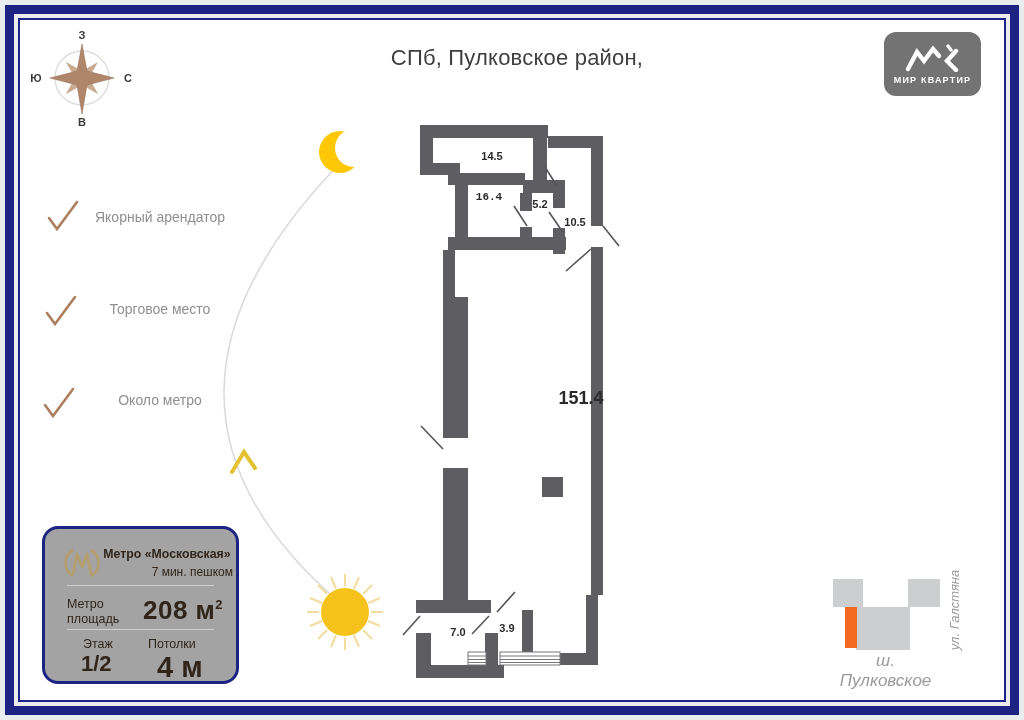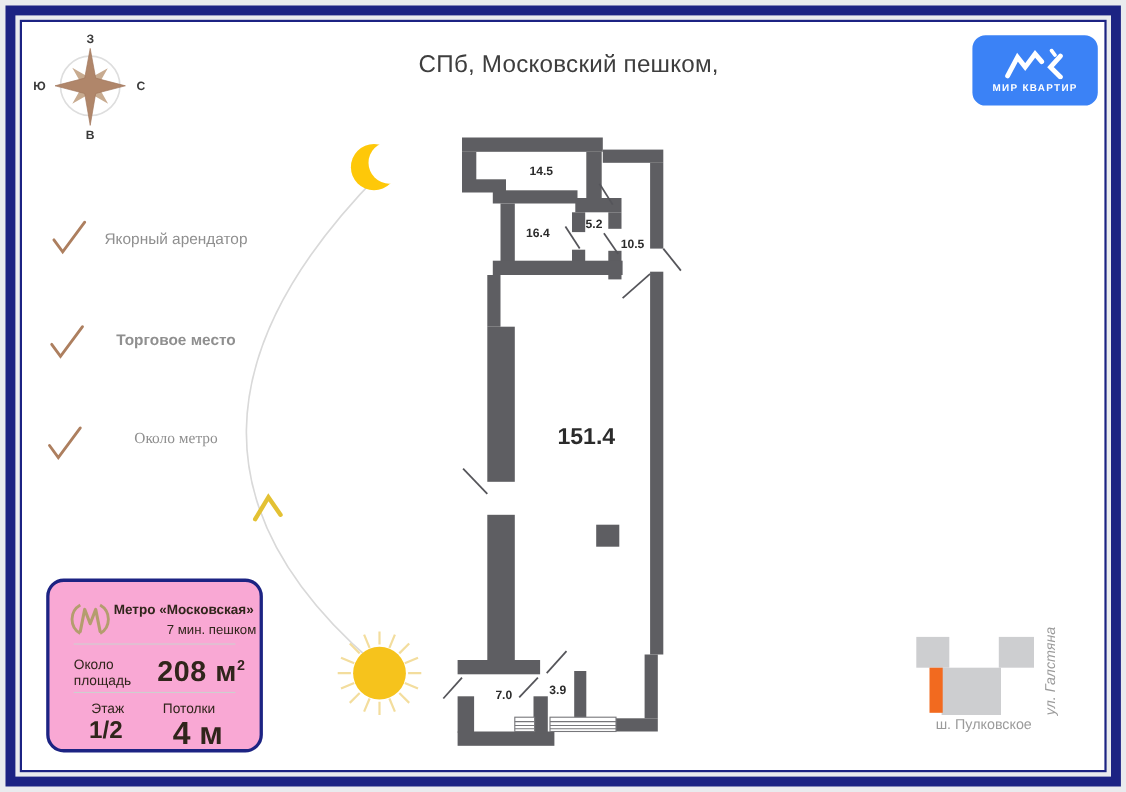--- a/index.html
+++ b/index.html
@@ -16,41 +16,41 @@
   .abs{position:absolute;}
 
   
   .title{
     left:312px;top:42px;width:410px;text-align:center;
     font-size:22px;line-height:31px;color:#3e3e3e;letter-spacing:.2px;
   }
 
   
   .brand{
-    left:884px;top:32px;width:114px;height:64px;background:#3b82f6;border-radius:12px;
+    left:884px;top:32px;width:97px;height:64px;background:#737373;border-radius:12px;
     display:flex;flex-direction:column;align-items:center;justify-content:center;gap:3px;
   }
   .brand-name{color:#ffffff;font-size:9px;font-weight:bold;letter-spacing:1.2px;}
 
   
   .feature-label{color:#8f8f8f;font-size:14px;}
   .fl1{left:90px;top:209px;width:140px;text-align:center;}
-  .fl2{left:90px;top:301px;width:140px;text-align:center;font-weight:bold;}
-  .fl3{left:90px;top:392px;width:140px;text-align:center;font-family:Liberation Serif, serif;}
+  .fl2{left:90px;top:301px;width:140px;text-align:center;}
+  .fl3{left:90px;top:392px;width:140px;text-align:center;}
 
   
   .room-label{
     transform:translate(-50%,-50%);
     color:#2b2b2b;font-weight:600;font-size:11px;white-space:nowrap;z-index:5;
   }
-  .room-label.big{font-size:21px;}
+  .room-label.big{font-size:18px;margin-left:48px;}
 
   
   .card{
-    left:42px;top:526px;width:197px;height:158px;background:#f9a8d4;
+    left:42px;top:526px;width:197px;height:158px;background:#a3a3a3;
     border:3px solid #1c2383;border-radius:16px;box-sizing:border-box;z-index:6;
     color:#30251b;
   }
   .card .metro-icon{position:absolute;left:18px;top:14px;}
   .card .metro-name{position:absolute;left:56px;top:18px;width:132px;text-align:center;font-size:12.3px;font-weight:bold;}
   .card .metro-walk{position:absolute;left:56px;top:36px;width:132px;text-align:right;font-size:12px;}
   .card .div1{position:absolute;left:22px;right:22px;top:56px;border-top:1px solid #cfcfcf;}
   .card .area-label{position:absolute;left:22px;top:68px;font-size:12.5px;line-height:15px;}
   .card .area-value{position:absolute;left:98px;top:66px;font-size:26px;font-weight:bold;letter-spacing:.5px;}
   .card .area-value sup{font-size:13px;}
@@ -63,21 +63,21 @@
   
   .bld{background:#cdced0;}
   .bld-sq1{left:833px;top:579px;width:30px;height:28px;}
   .bld-sq2{left:908px;top:579px;width:32px;height:28px;}
   .bld-center{left:856px;top:607px;width:54px;height:43px;}
   .bld-orange{left:845px;top:607px;width:12px;height:41px;background:#f26a1f;z-index:3;}
   .street-v{
     left:900px;top:602px;width:110px;height:16px;text-align:center;
     transform:rotate(-90deg);color:#9b9b9b;font-style:italic;font-size:13px;
   }
-  .street-b{left:833px;top:651px;width:105px;text-align:right;color:#9b9b9b;font-size:13px;}
+  .street-b{left:833px;top:651px;width:105px;text-align:center;color:#9b9b9b;font-style:italic;font-size:17px;}
 
   svg{display:block;}
 </style>
 </head>
 <body>
 
 <div class="canvas"></div>
 
 <svg class="abs" style="left:24px;top:22px;z-index:4;" width="128" height="112" viewBox="0 0 128 112">
   <circle cx="58" cy="56" r="27" fill="none" stroke="#dedede" stroke-width="1.5"></circle>
@@ -89,21 +89,21 @@
   </g>
   <g font-size="11" font-weight="bold" fill="#3a3a3a" text-anchor="middle">
     <text x="58" y="17">З</text>
     <text x="12" y="60">Ю</text>
     <text x="104" y="60">С</text>
     <text x="58" y="104">В</text>
   </g>
 </svg>
 
 <div class="abs title">
-  <div>СПб, Московский пешком,</div>
+  <div>СПб, Пулковское район,</div>
 </div>
 
 <div class="abs brand">
   <svg width="58" height="28" viewBox="0 0 58 28">
     <path d="M 4 25 L 13 8 L 20 17 L 29 5 L 35 12" fill="none" stroke="#ffffff" stroke-width="4.4" stroke-linecap="round" stroke-linejoin="miter"></path>
     <path d="M 52 7 L 43 17 L 52 26" fill="none" stroke="#ffffff" stroke-width="4.4" stroke-linecap="round"></path>
     <path d="M 44 2 L 47 6" stroke="#ffffff" stroke-width="3.4" stroke-linecap="round"></path>
   </svg>
   <div class="brand-name">МИР КВАРТИР</div>
 </div>
@@ -200,38 +200,38 @@
     <line x1="603" y1="226" x2="619" y2="246"></line>
     <line x1="591" y1="249" x2="566" y2="271"></line>
     <line x1="443" y1="449" x2="421" y2="426"></line>
     <line x1="420" y1="616" x2="403" y2="635"></line>
     <line x1="489" y1="616" x2="472" y2="634"></line>
     <line x1="497" y1="612" x2="515" y2="592"></line>
   </g>
 </svg>
 
 <div class="abs room-label" style="left:492px;top:156px;">14.5</div>
-<div class="abs room-label" style="left:489px;top:212px;">16.4</div>
+<div class="abs room-label" style="left:489px;top:197px;font-family:Liberation Mono, monospace;">16.4</div>
 <div class="abs room-label" style="left:540px;top:204px;">5.2</div>
 <div class="abs room-label" style="left:575px;top:222px;">10.5</div>
 <div class="abs room-label big" style="left:533px;top:398px;">151.4</div>
 <div class="abs room-label" style="left:458px;top:632px;">7.0</div>
 <div class="abs room-label" style="left:507px;top:628px;">3.9</div>
 
 <div class="abs card">
   <svg class="metro-icon" width="38" height="38" viewBox="0 0 38 38">
     <path d="M 10 7 A 15 15 0 0 0 10 33" fill="none" stroke="#b49d6e" stroke-width="2.6"></path>
     <path d="M 28 7 A 15 15 0 0 1 28 33" fill="none" stroke="#b49d6e" stroke-width="2.6"></path>
     <path d="M 10 31 L 14 11 L 19 24 L 24 11 L 28 31" fill="none" stroke="#b49d6e" stroke-width="2.8" stroke-linecap="round" stroke-linejoin="round"></path>
   </svg>
   <div class="metro-name">Метро «Московская»</div>
   <div class="metro-walk">7 мин. пешком</div>
   <div class="div1"></div>
   <div class="area-label">
-    <div>Около</div>
+    <div>Метро</div>
     <div>площадь</div>
   </div>
   <div class="area-value"><span>208 м</span><sup>2</sup></div>
   <div class="div2"></div>
   <div class="floor-label">Этаж</div>
   <div class="ceiling-label">Потолки</div>
   <div class="floor-value">1/2</div>
   <div class="ceiling-value">4 м</div>
 </div>
 

